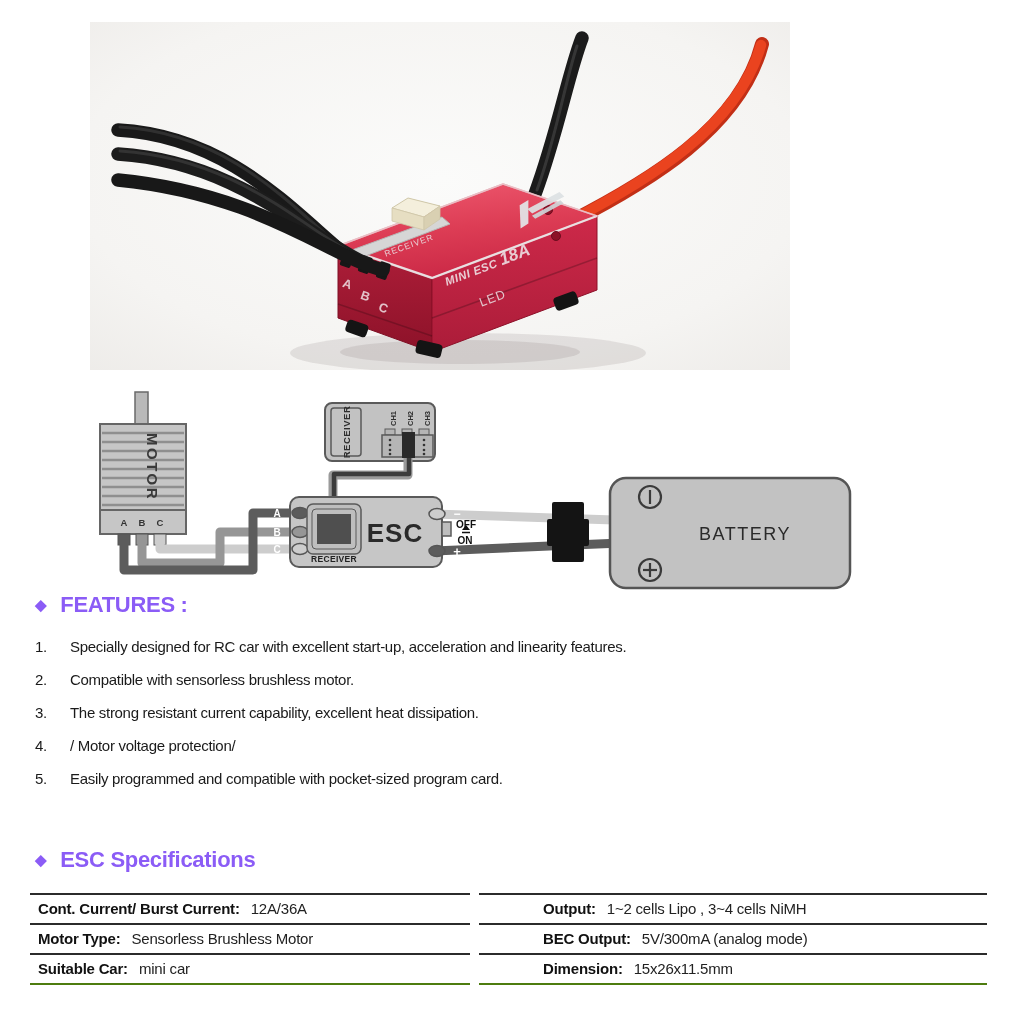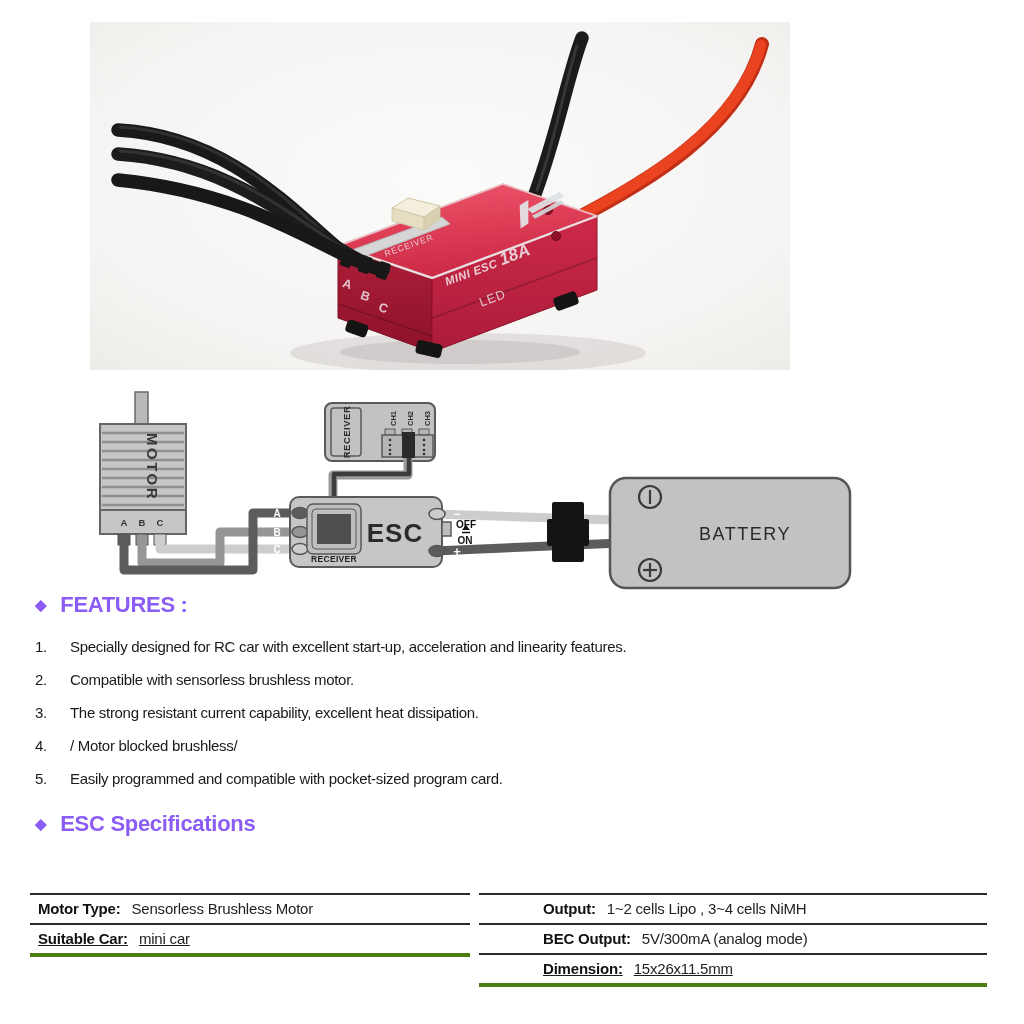--- a/index.html
+++ b/index.html
@@ -11,29 +11,29 @@
   .diagram { position:absolute; left:60px; top:380px; width:820px; height:215px; }
 
   .features { position:absolute; left:35px; top:592px; width:985px; }
   .sec-heading { font-size:22px; font-weight:bold; letter-spacing:-0.3px; color:#8b5cf6; margin-bottom:16px; }
   .sec-heading .diamond { font-size:15px; margin-right:14px; position:relative; top:-2px; }
   .feat-item { display:flex; margin-bottom:7px; font-size:15px; letter-spacing:-0.3px; line-height:26px; color:#1a1a1a; }
   .feat-item .num { width:27px; flex:0 0 27px; }
   .feat-item .lines { flex:1; }
   .feat-item .line { white-space:nowrap;margin-left:8px; }
 
-  .specs-heading { position:absolute; left:35px; top:811px; }
+  .specs-heading { position:absolute; left:35px; top:847px; }
   .spec-table { position:absolute; top:893px; }
   .spec-table.left  { left:30px;  width:440px; }
   .spec-table.right { left:479px; width:508px; }
   .spec-row {
     height:28px; line-height:28px; border-top:2px solid #2b2b2b;
     font-size:15px; letter-spacing:-0.2px; white-space:nowrap; overflow:hidden;
   }
-  .spec-row:last-child { border-bottom:4px solid #4d7c0f;text-decoration:underline; }
+  .spec-row:last-child { border-bottom:2px solid #4d7c0f; }
   .spec-table.left  .spec-row { padding-left:8px; }
   .spec-table.right .spec-row { padding-left:64px; }
   .spec-label { font-weight:bold; color:#111; }
   .spec-value { margin-left:11px; color:#222; }
 
   svg text { font-family:"Liberation Sans", sans-serif; }
 </style>
 </head>
 <body>
 
@@ -269,35 +269,38 @@
       <span class="num">2.</span>
       <span class="lines"><span class="line">Compatible with sensorless brushless motor.</span></span>
     </div>
     <div class="feat-item">
       <span class="num">3.</span>
       <span class="lines"><span class="line">The strong resistant current capability, excellent heat dissipation.</span></span>
     </div>
     <div class="feat-item">
       <span class="num">4.</span>
       <span class="lines">
-        <span class="line" style="display:block">/ Motor blocked brushless/</span>
+        <span class="line" style="display:block">/ Motor voltage protection/</span>
       </span>
     </div>
     <div class="feat-item">
       <span class="num">5.</span>
       <span class="lines"><span class="line">Easily programmed and compatible with pocket-sized program card.</span></span>
     </div>
   </div>
 
   <div class="sec-heading specs-heading">
     <span class="diamond">◆</span><span>ESC Specifications</span>
   </div>
 
   <div class="spec-table left">
     <div class="spec-row">
+      <span class="spec-label">Cont. Current/ Burst Current:</span><span class="spec-value">12A/36A</span>
+    </div>
+    <div class="spec-row">
       <span class="spec-label">Motor Type:</span><span class="spec-value">Sensorless Brushless Motor</span>
     </div>
     <div class="spec-row">
       <span class="spec-label">Suitable Car:</span><span class="spec-value">mini car</span>
     </div>
   </div>
 
   <div class="spec-table right">
     <div class="spec-row">
       <span class="spec-label">Output:</span><span class="spec-value">1~2 cells Lipo ,   3~4 cells NiMH</span>

